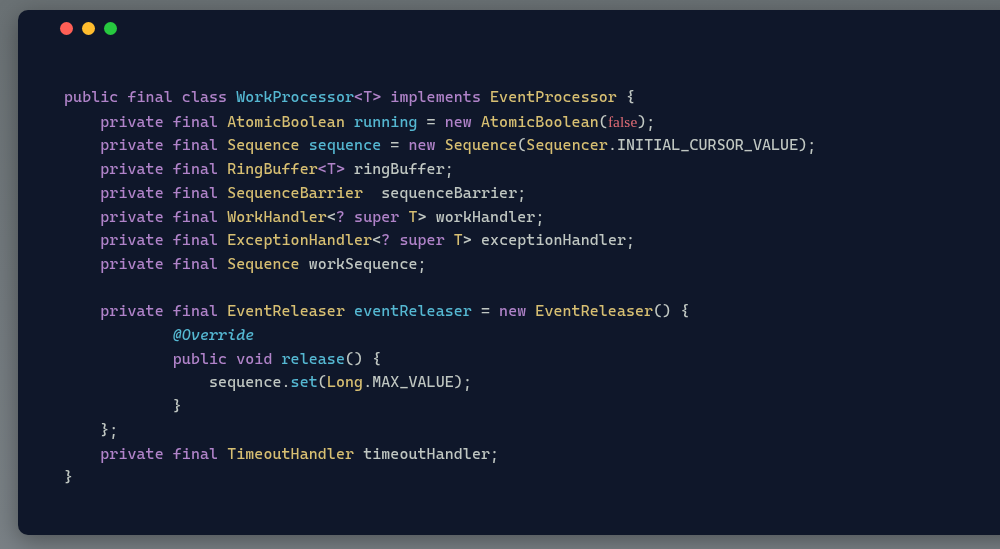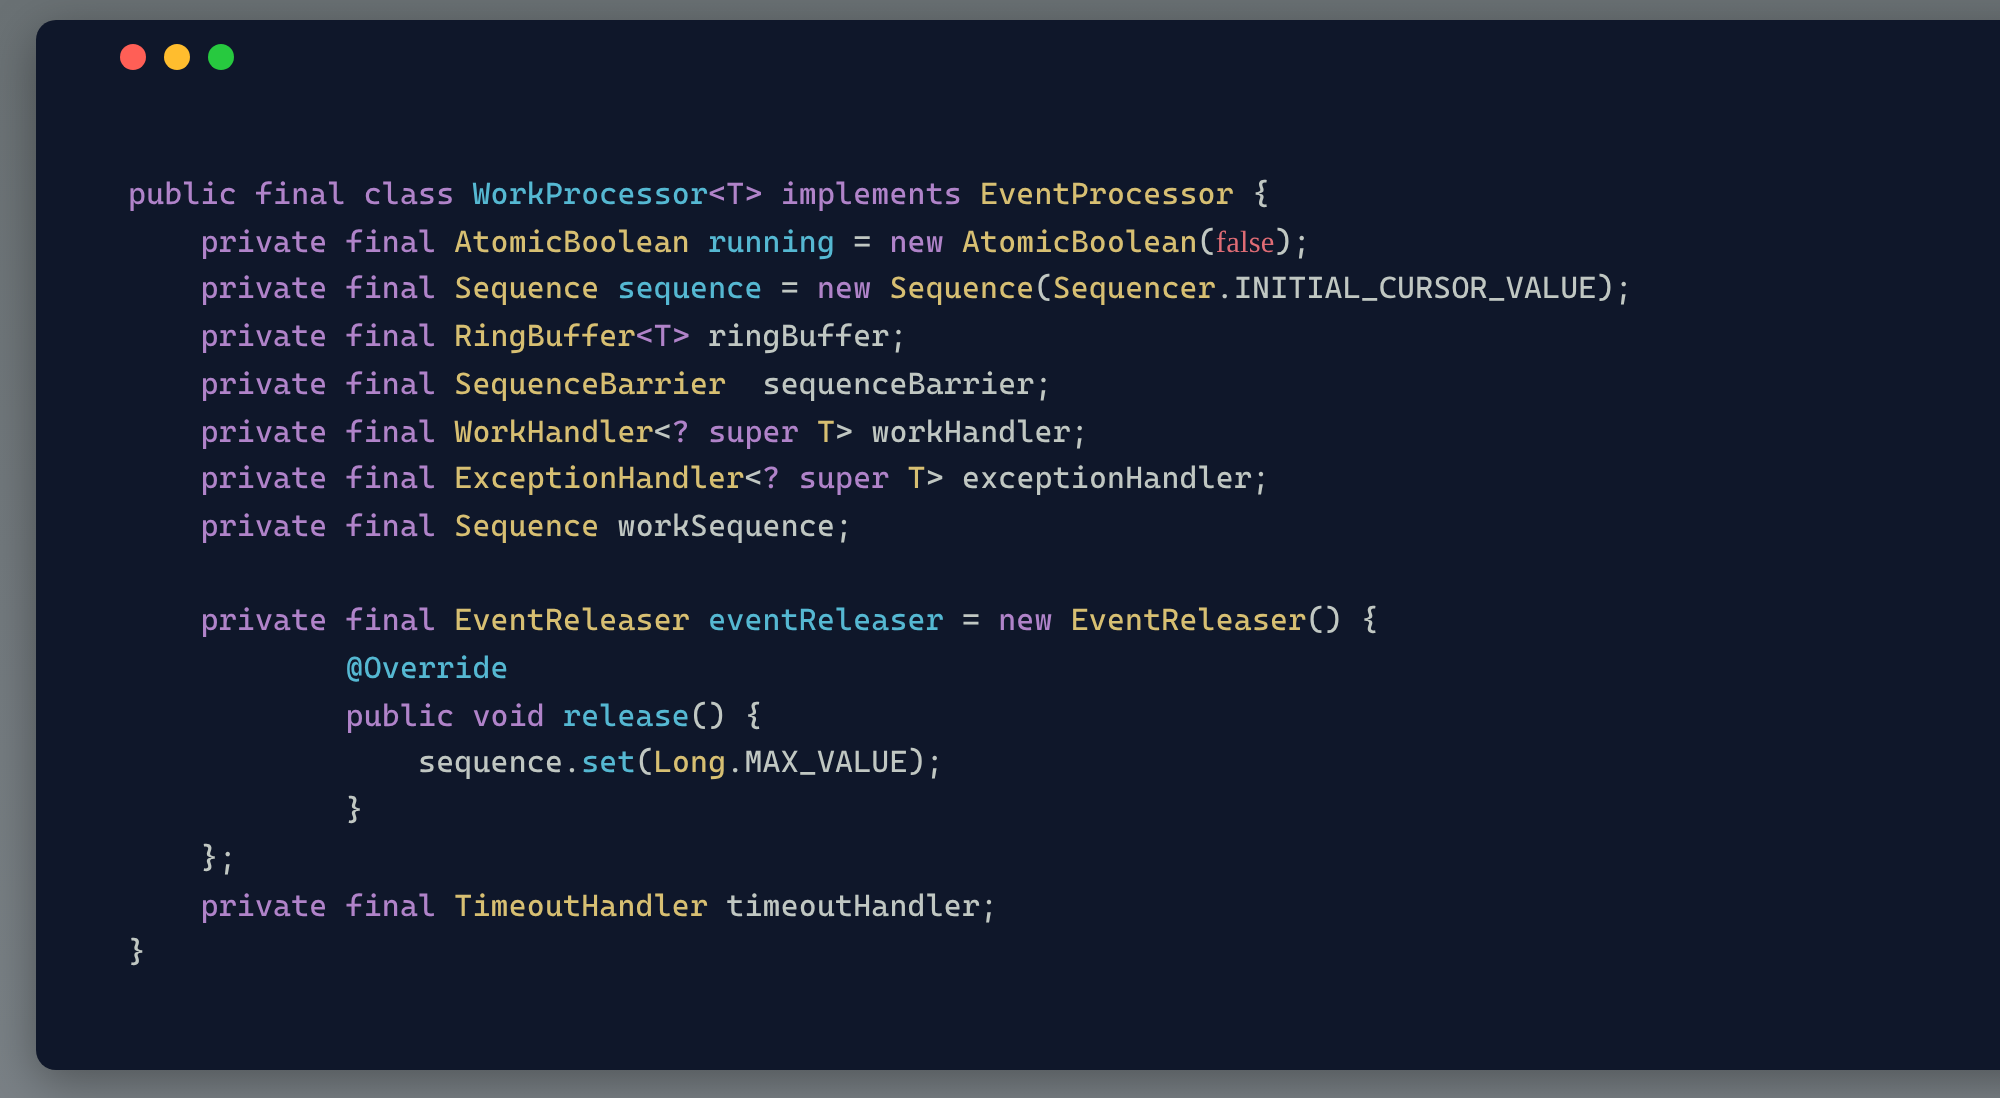--- a/index.html
+++ b/index.html
@@ -45,21 +45,21 @@
     white-space: pre;
     color: #c0c7c2;
     letter-spacing: 0.1px;
   }
   .tok-kw    { color: #b083c9; }
   .tok-type  { color: #d7bf72; }
   .tok-name  { color: #55b8d2; }
   .tok-var   { color: #c0c7c2; }
   .tok-punct { color: #c0c7c2; }
   .tok-false { color: #df6c75; font-family: Liberation Serif, serif; }
-  .tok-ann   { color: #55b8d2; }
+  .tok-ann   { color: #55b8d2; font-style: italic; }
   .tok-prop  { color: #c0c7c2; }
   .tok-fn    { color: #55b8d2; margin-top: 10px; }
   .tok-gen   { color: #b083c9; }
 </style>
 </head>
 <body>
 
 <div class="window">
   <div class="titlebar">
     <div class="traffic-dot dot-red"></div>

